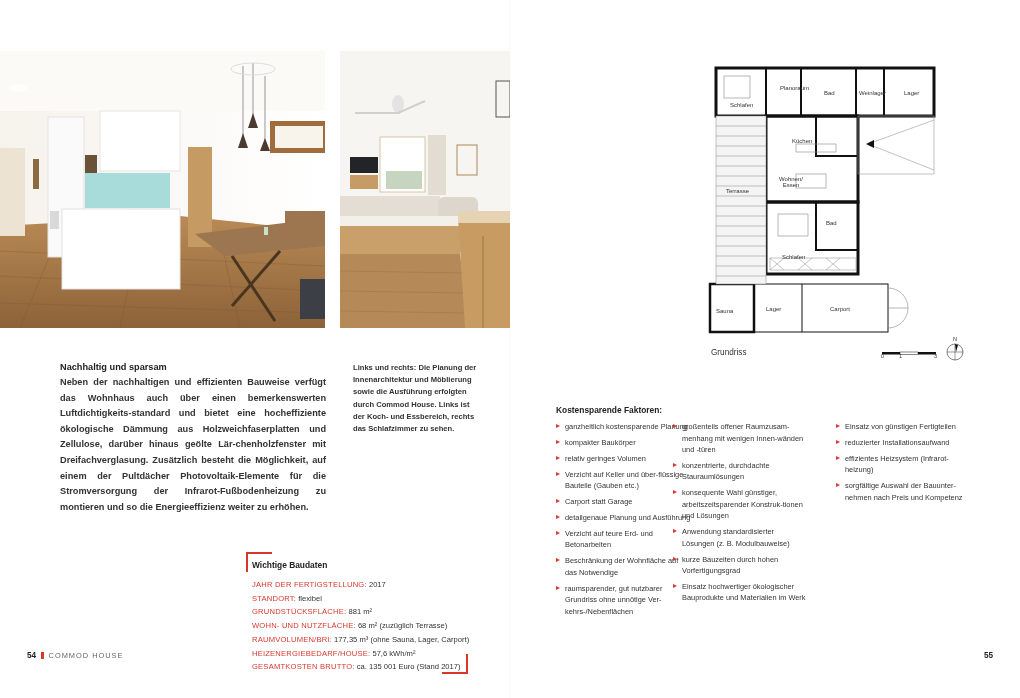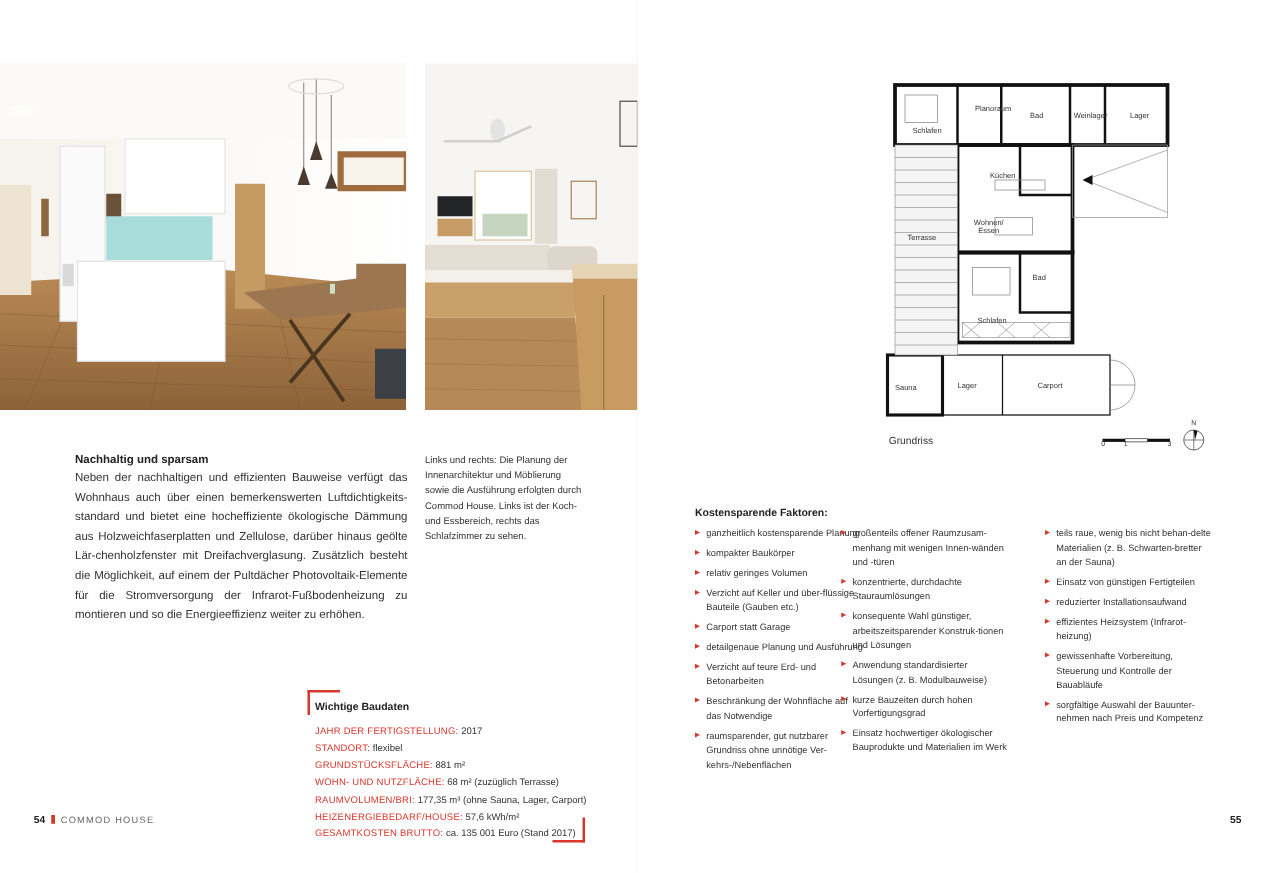--- a/index.html
+++ b/index.html
@@ -10,23 +10,23 @@
     background: linear-gradient(to right, rgba(0,0,0,0.03), rgba(0,0,0,0.0)); }
 
   
   .photo { position: absolute; overflow: hidden; }
   .photo-kitchen { left: 0; top: 51px; width: 325px; height: 277px; background: #efe9e1; }
   .photo-bedroom { left: 340px; top: 51px; width: 170px; height: 277px; background: #f1eeea; }
 
   
   .article { position: absolute; left: 60px; top: 362px; width: 266px; }
   .article h2 { font-size: 9.2px; font-weight: bold; color: #222; margin-bottom: 3px; }
-  .article p { font-size: 9.2px; line-height: 15.6px; text-align: justify; color: #333; }
-
-  .caption { position: absolute; left: 340px; top: 362px; width: 130px; font-size: 7.6px; line-height: 12.2px; color: #333; }
+  .article p { font-size: 9.2px; line-height: 15.6px; text-align: justify; color: #333; font-weight: bold; }
+
+  .caption { position: absolute; left: 353px; top: 362px; width: 130px; font-size: 7.6px; line-height: 12.2px; color: #333; font-weight: bold; }
 
   
   .keydata { position: absolute; left: 246px; top: 510px; width: 225px; height: 122px; margin-top: 42px; }
   .corner-tl { position: absolute; left: 0; top: 0; width: 26px; height: 20px; border-left: 2px solid #d8372c; border-top: 2px solid #d8372c; }
   .corner-br { position: absolute; right: 3px; bottom: 0; width: 26px; height: 20px; border-right: 2px solid #d8372c; border-bottom: 2px solid #d8372c; }
   .keydata h3 { position: absolute; left: 6px; top: 8px; font-size: 8.4px; font-weight: bold; color: #222; }
   .keydata ul { position: absolute; left: 6px; top: 26px; list-style: none; }
   .keydata li { font-size: 7.6px; line-height: 13.7px; white-space: nowrap; color: #333; }
   .keydata .k { color: #d8372c; letter-spacing: 0.2px; }
 
@@ -304,25 +304,23 @@
 <ul class="col col2">
   <li><span class="bullet"></span><span>großenteils offener Raumzusam-menhang mit wenigen Innen-wänden und -türen</span></li>
   <li><span class="bullet"></span><span>konzentrierte, durchdachte Stauraumlösungen</span></li>
   <li><span class="bullet"></span><span>konsequente Wahl günstiger, arbeitszeitsparender Konstruk-tionen und Lösungen</span></li>
   <li><span class="bullet"></span><span>Anwendung standardisierter Lösungen (z. B. Modulbauweise)</span></li>
   <li><span class="bullet"></span><span>kurze Bauzeiten durch hohen Vorfertigungsgrad</span></li>
   <li><span class="bullet"></span><span>Einsatz hochwertiger ökologischer Bauprodukte und Materialien im Werk</span></li>
 </ul>
 
 <ul class="col col3">
-  <li><span class="bullet"></span><span>teils raue, wenig bis nicht behan-delte Materialien (z. B. Schwarten-bretter an der Sauna)</span></li>
   <li><span class="bullet"></span><span>Einsatz von günstigen Fertigteilen</span></li>
   <li><span class="bullet"></span><span>reduzierter Installationsaufwand</span></li>
   <li><span class="bullet"></span><span>effizientes Heizsystem (Infrarot-heizung)</span></li>
-  <li><span class="bullet"></span><span>gewissenhafte Vorbereitung, Steuerung und Kontrolle der Bauabläufe</span></li>
   <li><span class="bullet"></span><span>sorgfältige Auswahl der Bauunter-nehmen nach Preis und Kompetenz</span></li>
 </ul>
 
 <div class="folio-left">
   <span class="num">54</span>
   <span class="bar"></span>
   <span class="title">COMMOD HOUSE</span>
 </div>
 <div class="folio-right">55</div>
 

